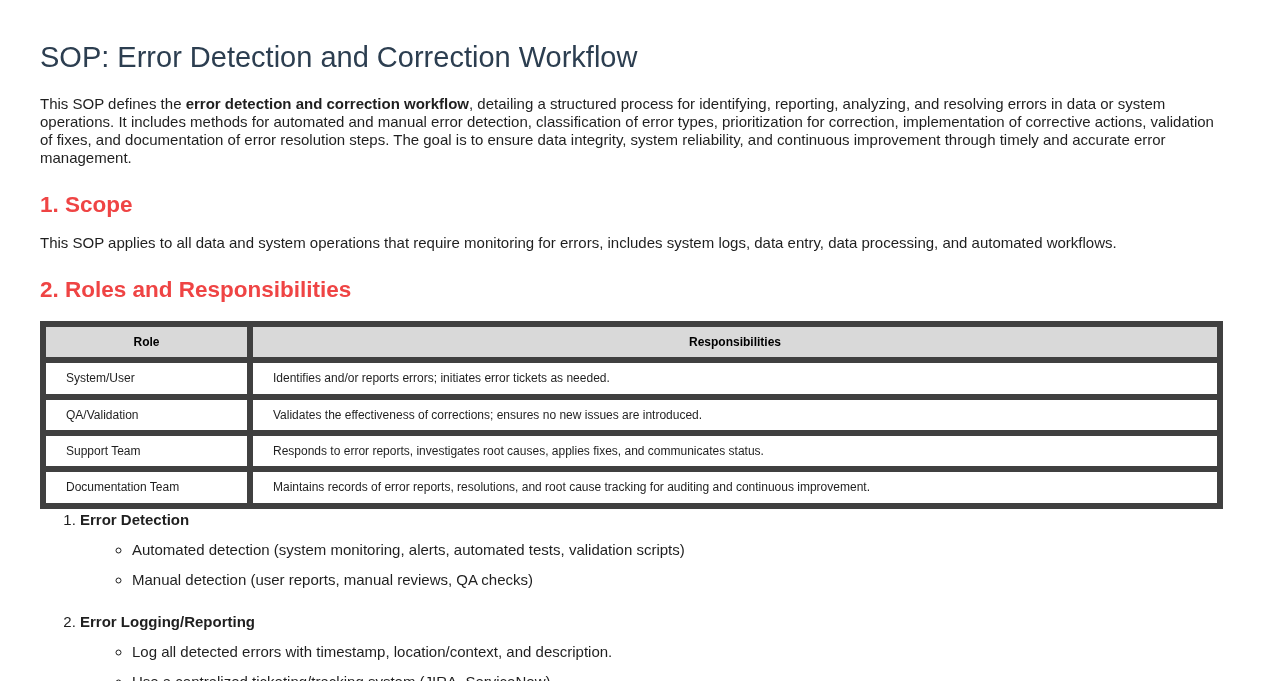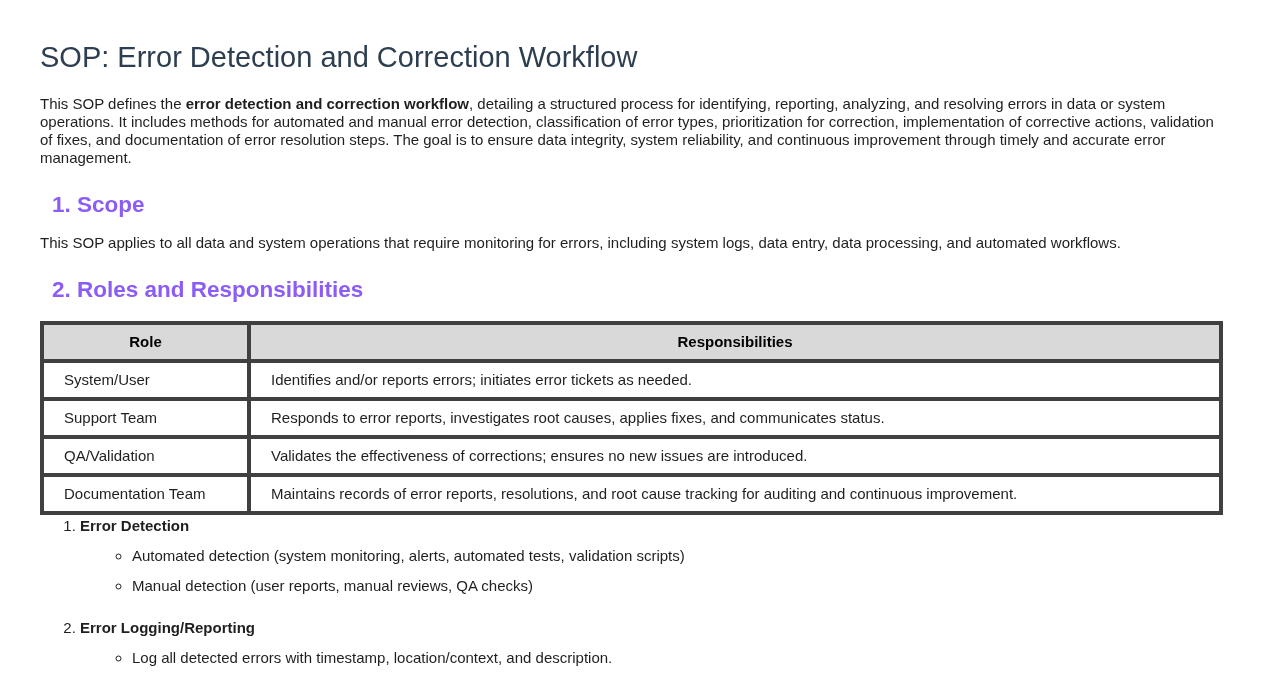--- a/index.html
+++ b/index.html
@@ -21,35 +21,35 @@
     font-size: 29px;
     line-height: 1.2;
     font-weight: normal;
     color: #2c3e50;
     margin: 0 0 20px 0;
   }
   h2 {
     font-size: 22.5px;
     line-height: 1.2;
     font-weight: bold;
-    color: #8b5cf6;
-    margin: 24px 0 15px 12px;
+    color: #ef4444;
+    margin: 24px 0 15px 0;
   }
   p {
     margin: 16px 0 13px 0;
   }
   table {
     width: 100%;
     border-collapse: collapse;
     margin: 18px 0 2px 0;
   }
   th, td {
-    border: 4px solid #404040;
+    border: 6px solid #404040;
     padding: 8px 20px;
-    font-size: 15px;
+    font-size: 12px;
     vertical-align: middle;
   }
   th {
     background: #d9d9d9;
     font-weight: bold;
     text-align: center;
     color: #000;
   }
   col.role-col { width: 207px; }
   ol.workflow {
@@ -72,47 +72,47 @@
 </head>
 <body>
 
 <div class="page">
 
   <h1>SOP: Error Detection and Correction Workflow</h1>
 
   <p><span>This SOP defines the </span><strong>error detection and correction workflow</strong><span>, detailing a structured process for identifying, reporting, analyzing, and resolving errors in data or system operations. It includes methods for automated and manual error detection, classification of error types, prioritization for correction, implementation of corrective actions, validation of fixes, and documentation of error resolution steps. The goal is to ensure data integrity, system reliability, and continuous improvement through timely and accurate error management.</span></p>
 
   <h2>1. Scope</h2>
-  <p>This SOP applies to all data and system operations that require monitoring for errors, including system logs, data entry, data processing, and automated workflows.</p>
+  <p>This SOP applies to all data and system operations that require monitoring for errors, includes system logs, data entry, data processing, and automated workflows.</p>
 
   <h2>2. Roles and Responsibilities</h2>
 
   <table>
     <colgroup>
       <col class="role-col">
       <col>
     </colgroup>
     <thead>
       <tr>
         <th>Role</th>
         <th>Responsibilities</th>
       </tr>
     </thead>
     <tbody id="roles-table-body">
         <tr>
           <td>System/User</td>
           <td>Identifies and/or reports errors; initiates error tickets as needed.</td>
         </tr>
         <tr>
+          <td>QA/Validation</td>
+          <td>Validates the effectiveness of corrections; ensures no new issues are introduced.</td>
+        </tr>
+        <tr>
           <td>Support Team</td>
           <td>Responds to error reports, investigates root causes, applies fixes, and communicates status.</td>
-        </tr>
-        <tr>
-          <td>QA/Validation</td>
-          <td>Validates the effectiveness of corrections; ensures no new issues are introduced.</td>
         </tr>
         <tr>
           <td>Documentation Team</td>
           <td>Maintains records of error reports, resolutions, and root cause tracking for auditing and continuous improvement.</td>
         </tr>
       </tbody>
   </table>
 
 
   <ol class="workflow" id="workflow-list">

